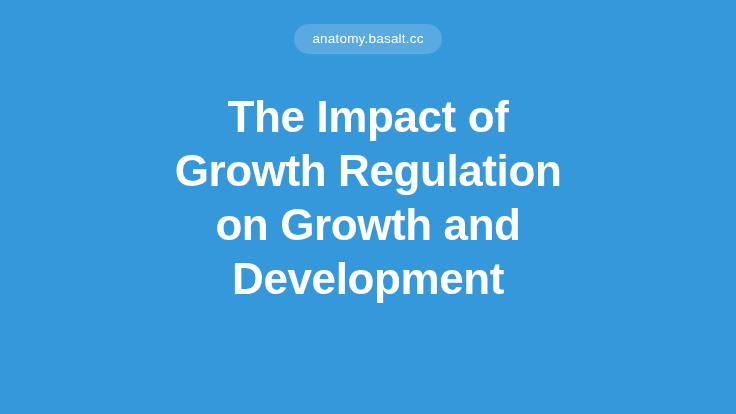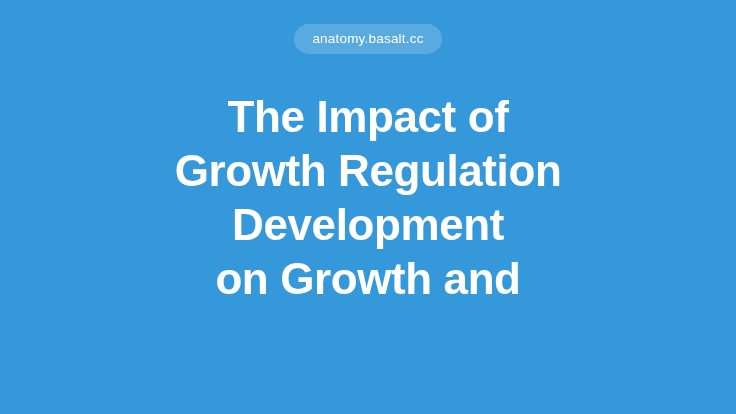--- a/index.html
+++ b/index.html
@@ -63,17 +63,17 @@
 </head>
 <body>
 
 <div class="poster">
 
   <div class="domain-badge">anatomy.basalt.cc</div>
 
   <div class="title-block">
     <span class="title-line">The Impact of</span>
     <span class="title-line">Growth Regulation</span>
+    <span class="title-line">on Growth and</span>
     <span class="title-line">Development</span>
-    <span class="title-line">on Growth and</span>
   </div>
 
 </div>
 
 </body></html>

